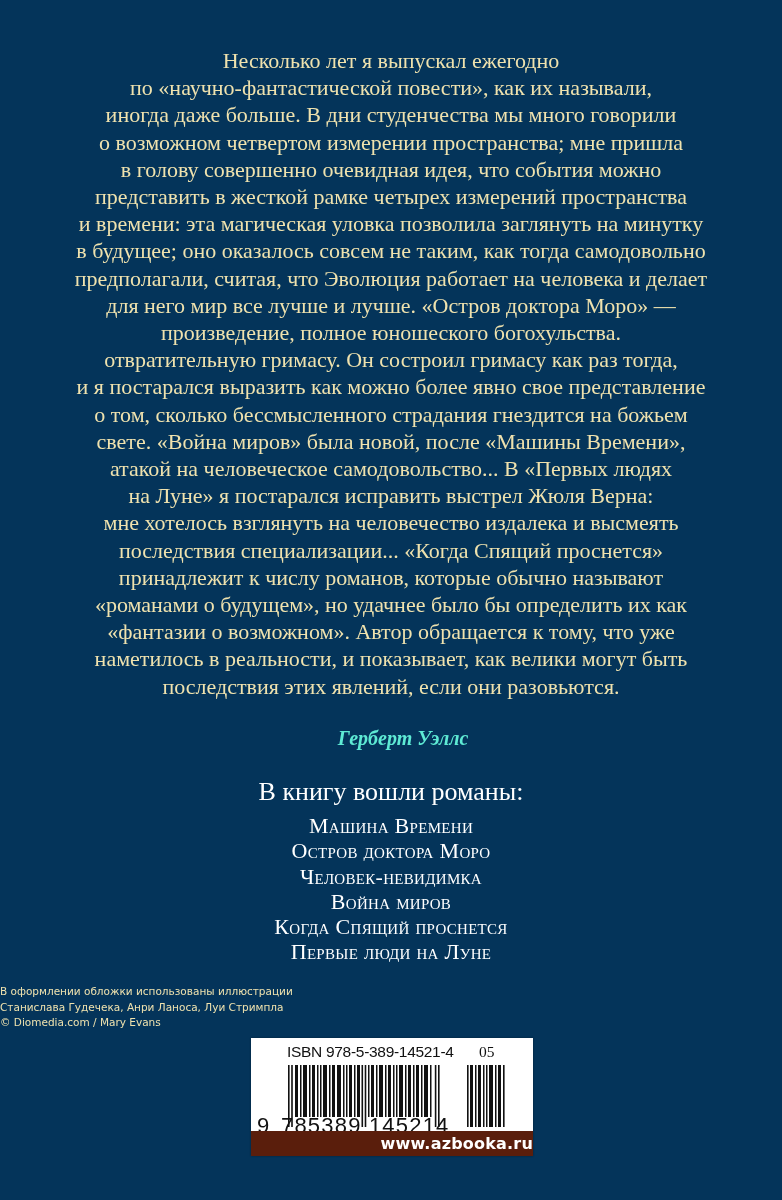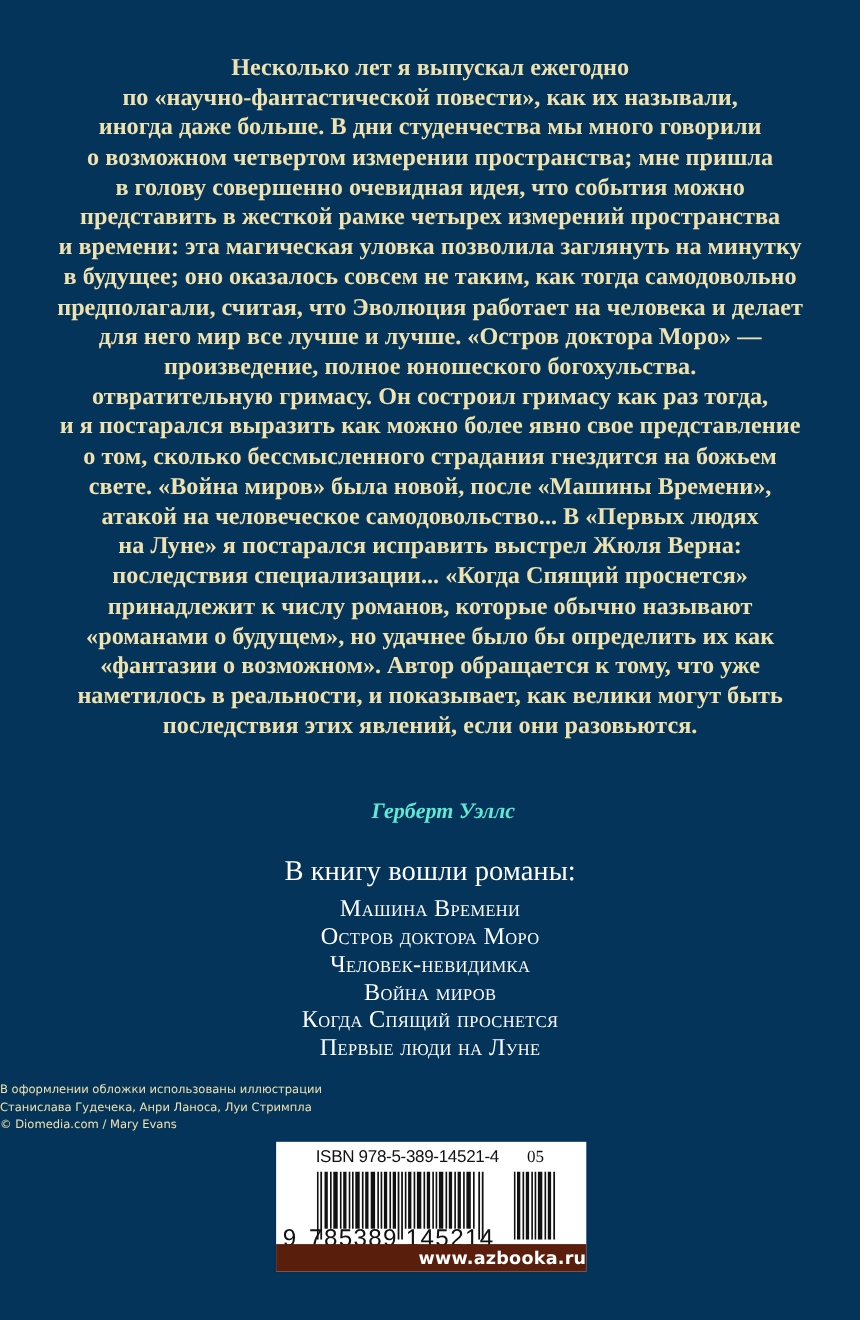--- a/index.html
+++ b/index.html
@@ -20,21 +20,20 @@
       width: 782px;
       top: 47px;
       color: #efe2ae;
       font-size: 22px;
       line-height: 27.2px;
       text-align: center;
     }
     .blurb-line {
       display: block;
       white-space: nowrap;
-      font-weight: bold;
     }
     .author {
       position: absolute;
       left: 12px;
       width: 782px;
       top: 727px;
       text-align: center;
       color: #5eead4;
       font-size: 20px;
       font-style: italic;
@@ -162,20 +161,21 @@
   <span class="blurb-line">в будущее; оно оказалось совсем не таким, как тогда самодовольно</span>
   <span class="blurb-line">предполагали, считая, что Эволюция работает на человека и делает</span>
   <span class="blurb-line">для него мир все лучше и лучше. «Остров доктора Моро» —</span>
   <span class="blurb-line">произведение, полное юношеского богохульства.</span>
   <span class="blurb-line">отвратительную гримасу. Он состроил гримасу как раз тогда,</span>
   <span class="blurb-line">и я постарался выразить как можно более явно свое представление</span>
   <span class="blurb-line">о том, сколько бессмысленного страдания гнездится на божьем</span>
   <span class="blurb-line">свете. «Война миров» была новой, после «Машины Времени»,</span>
   <span class="blurb-line">атакой на человеческое самодовольство... В «Первых людях</span>
   <span class="blurb-line">на Луне» я постарался исправить выстрел Жюля Верна:</span>
+  <span class="blurb-line">мне хотелось взглянуть на человечество издалека и высмеять</span>
   <span class="blurb-line">последствия специализации... «Когда Спящий проснется»</span>
   <span class="blurb-line">принадлежит к числу романов, которые обычно называют</span>
   <span class="blurb-line">«романами о будущем», но удачнее было бы определить их как</span>
   <span class="blurb-line">«фантазии о возможном». Автор обращается к тому, что уже</span>
   <span class="blurb-line">наметилось в реальности, и показывает, как велики могут быть</span>
   <span class="blurb-line">последствия этих явлений, если они разовьются.</span>
 </div>
 
 <div class="author">Герберт Уэллс</div>
 

